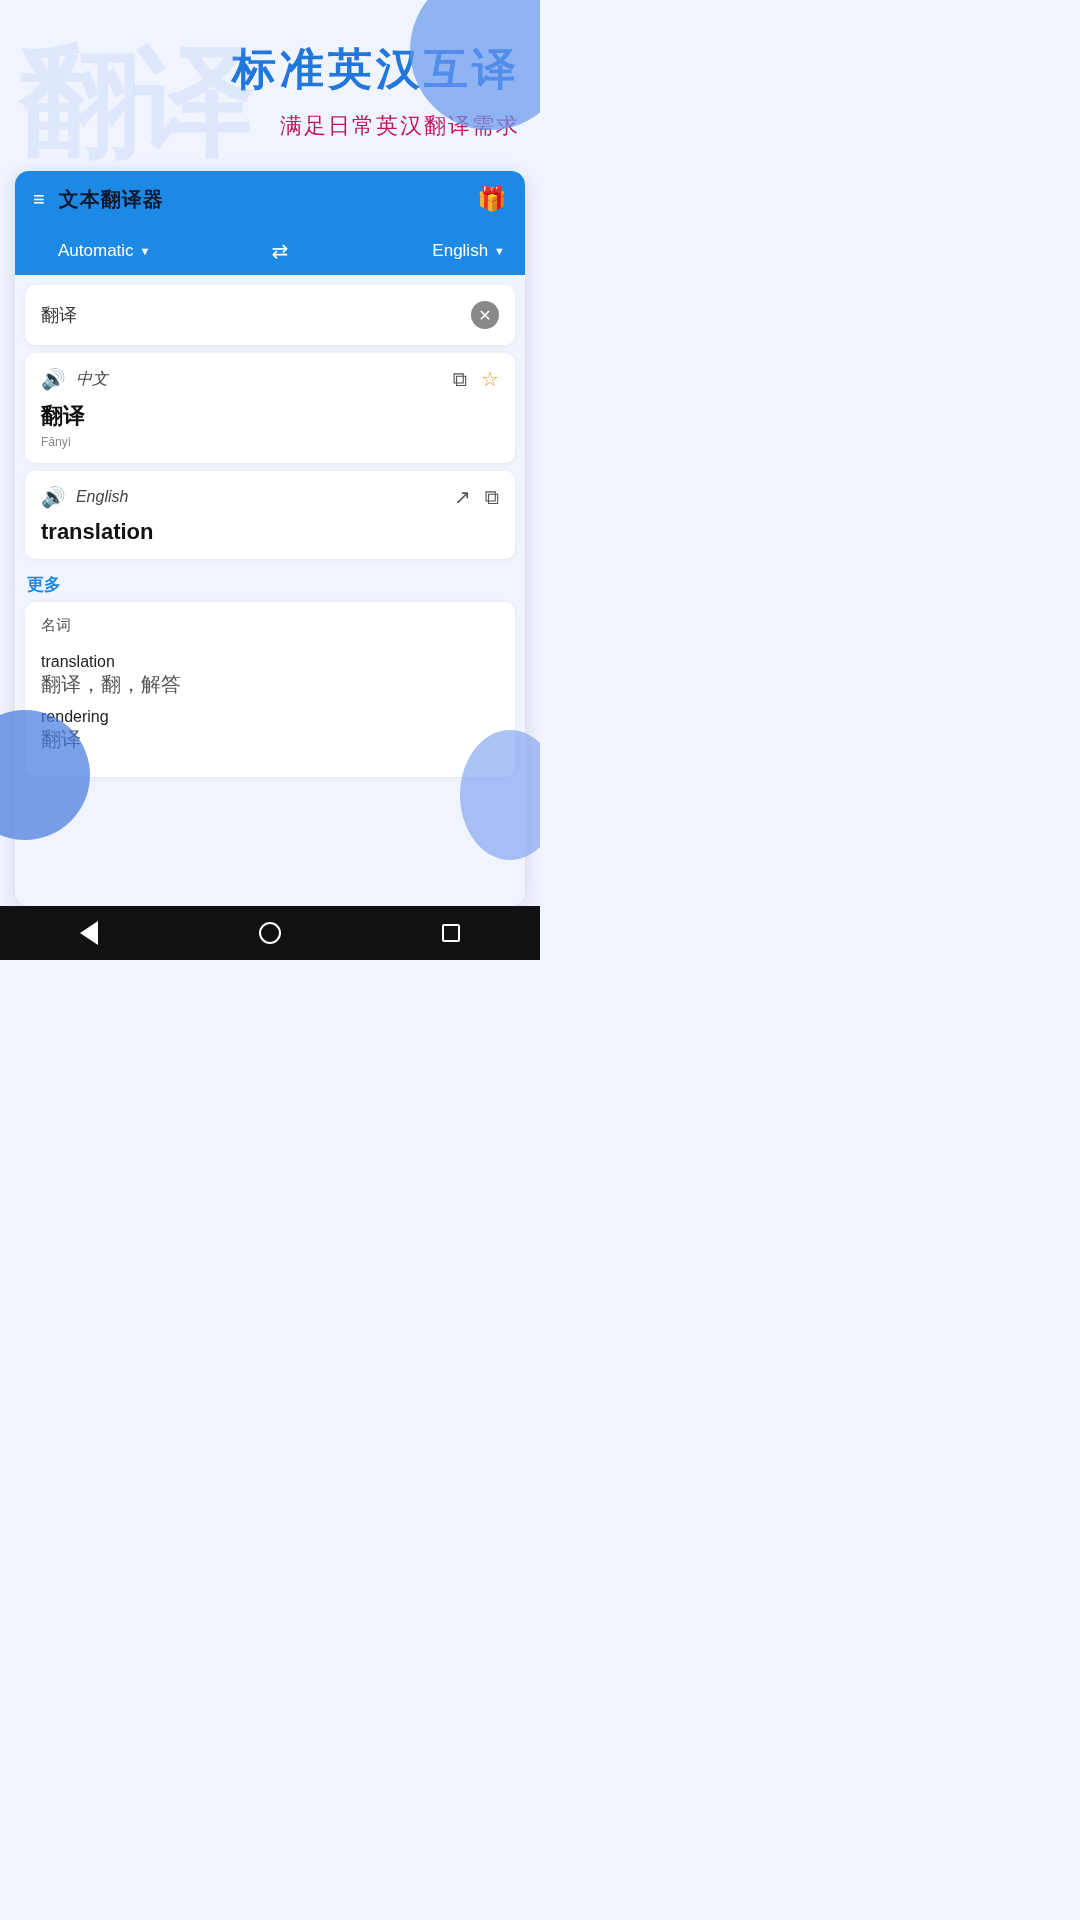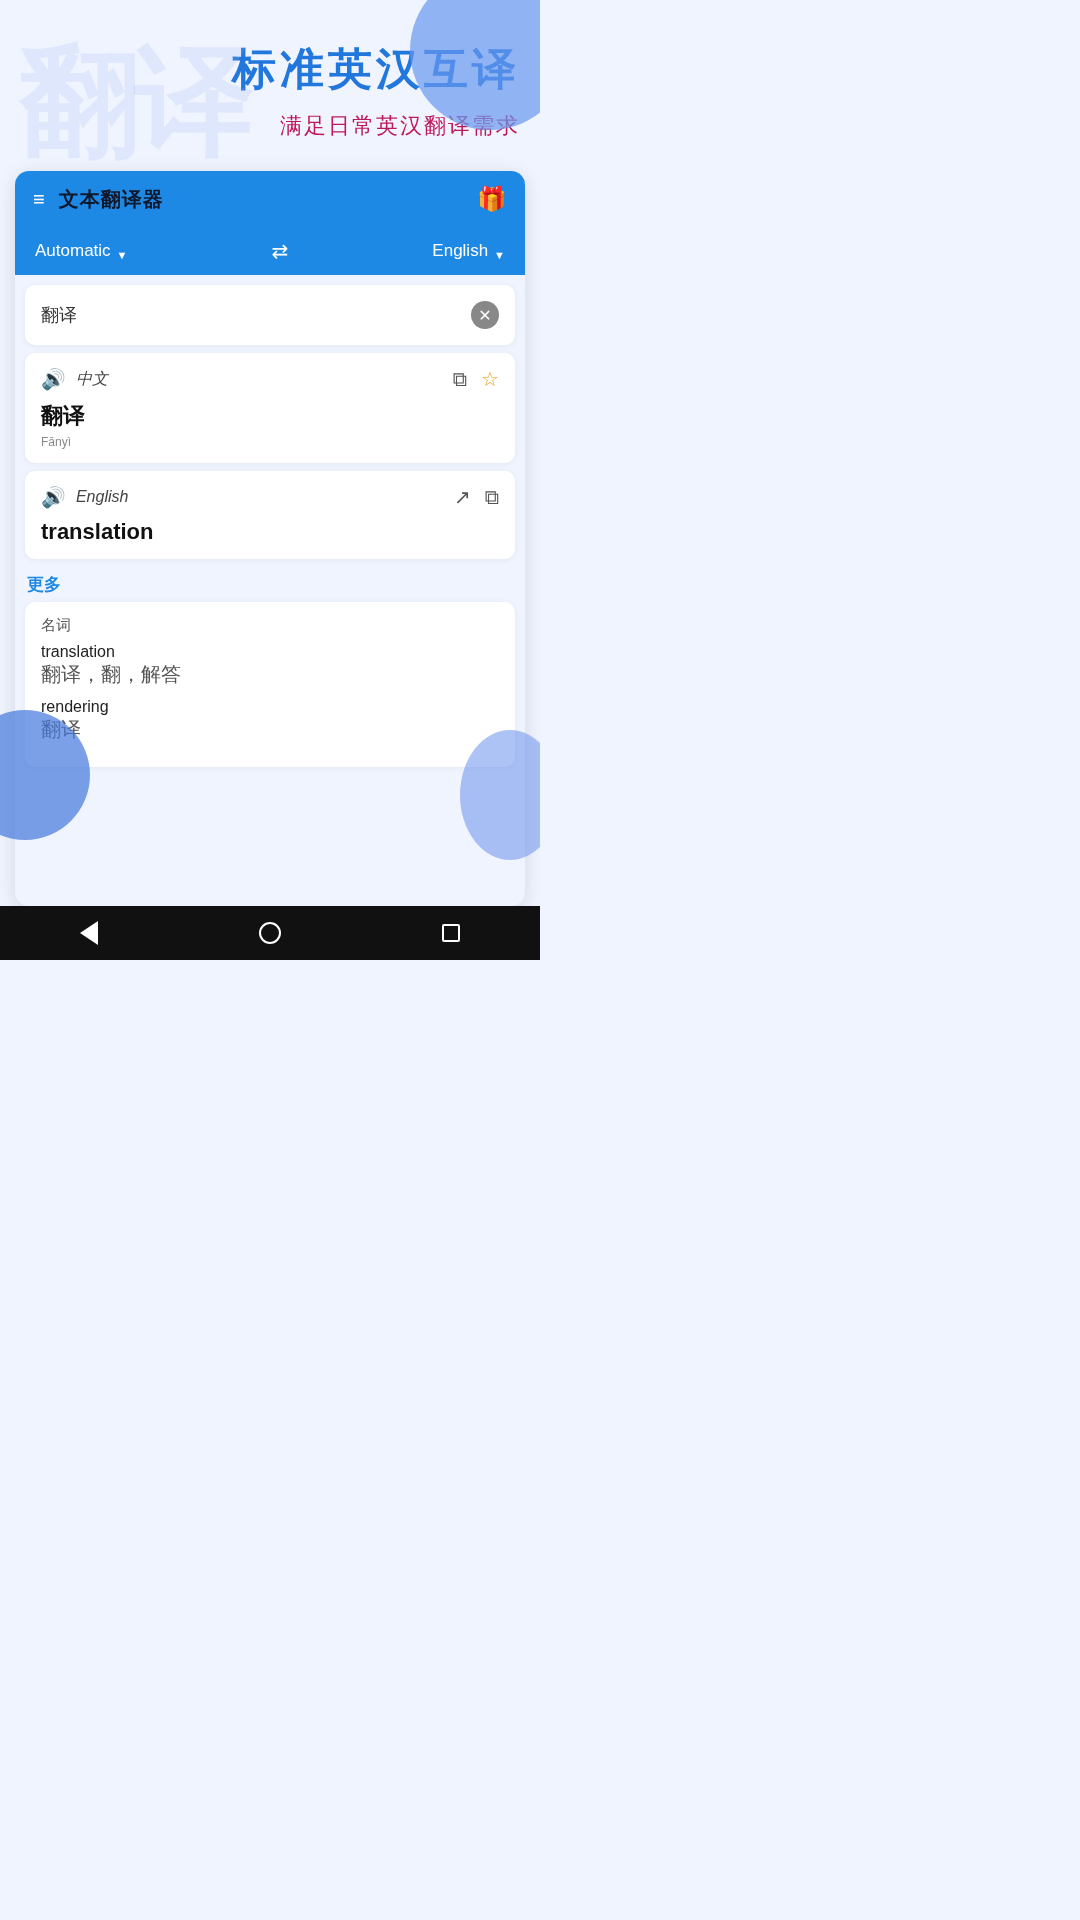--- a/index.html
+++ b/index.html
@@ -128,26 +128,27 @@
     
     .lang-bar {
       background: #1e88e5;
       padding: 12px 20px;
       display: flex;
       align-items: center;
       justify-content: space-between;
     }
     .lang-option {
       display: flex;
-      align-items: flex-end;
+      align-items: center;
       gap: 6px;
       color: white;
       font-size: 17px;
       font-weight: 500;
       cursor: pointer;
+      margin-left: 23px;
     }
     .lang-option .dropdown-arrow {
       font-size: 11px;
       color: white;
     }
     .swap-icon {
       color: white;
       font-size: 20px;
     }
 
@@ -255,21 +256,21 @@
     }
     .more-card {
       background: white;
       border-radius: 10px;
       padding: 14px 16px;
       box-shadow: 0 1px 6px rgba(0,0,0,0.06);
     }
     .noun-label {
       font-size: 15px;
       color: #555;
-      margin-bottom: 8px;
+      margin-bottom: 18px;
     }
     .more-item {
       margin-bottom: 10px;
     }
     .more-item-word {
       font-size: 16px;
       color: #222;
       font-weight: 500;
     }
     .more-item-meaning {

